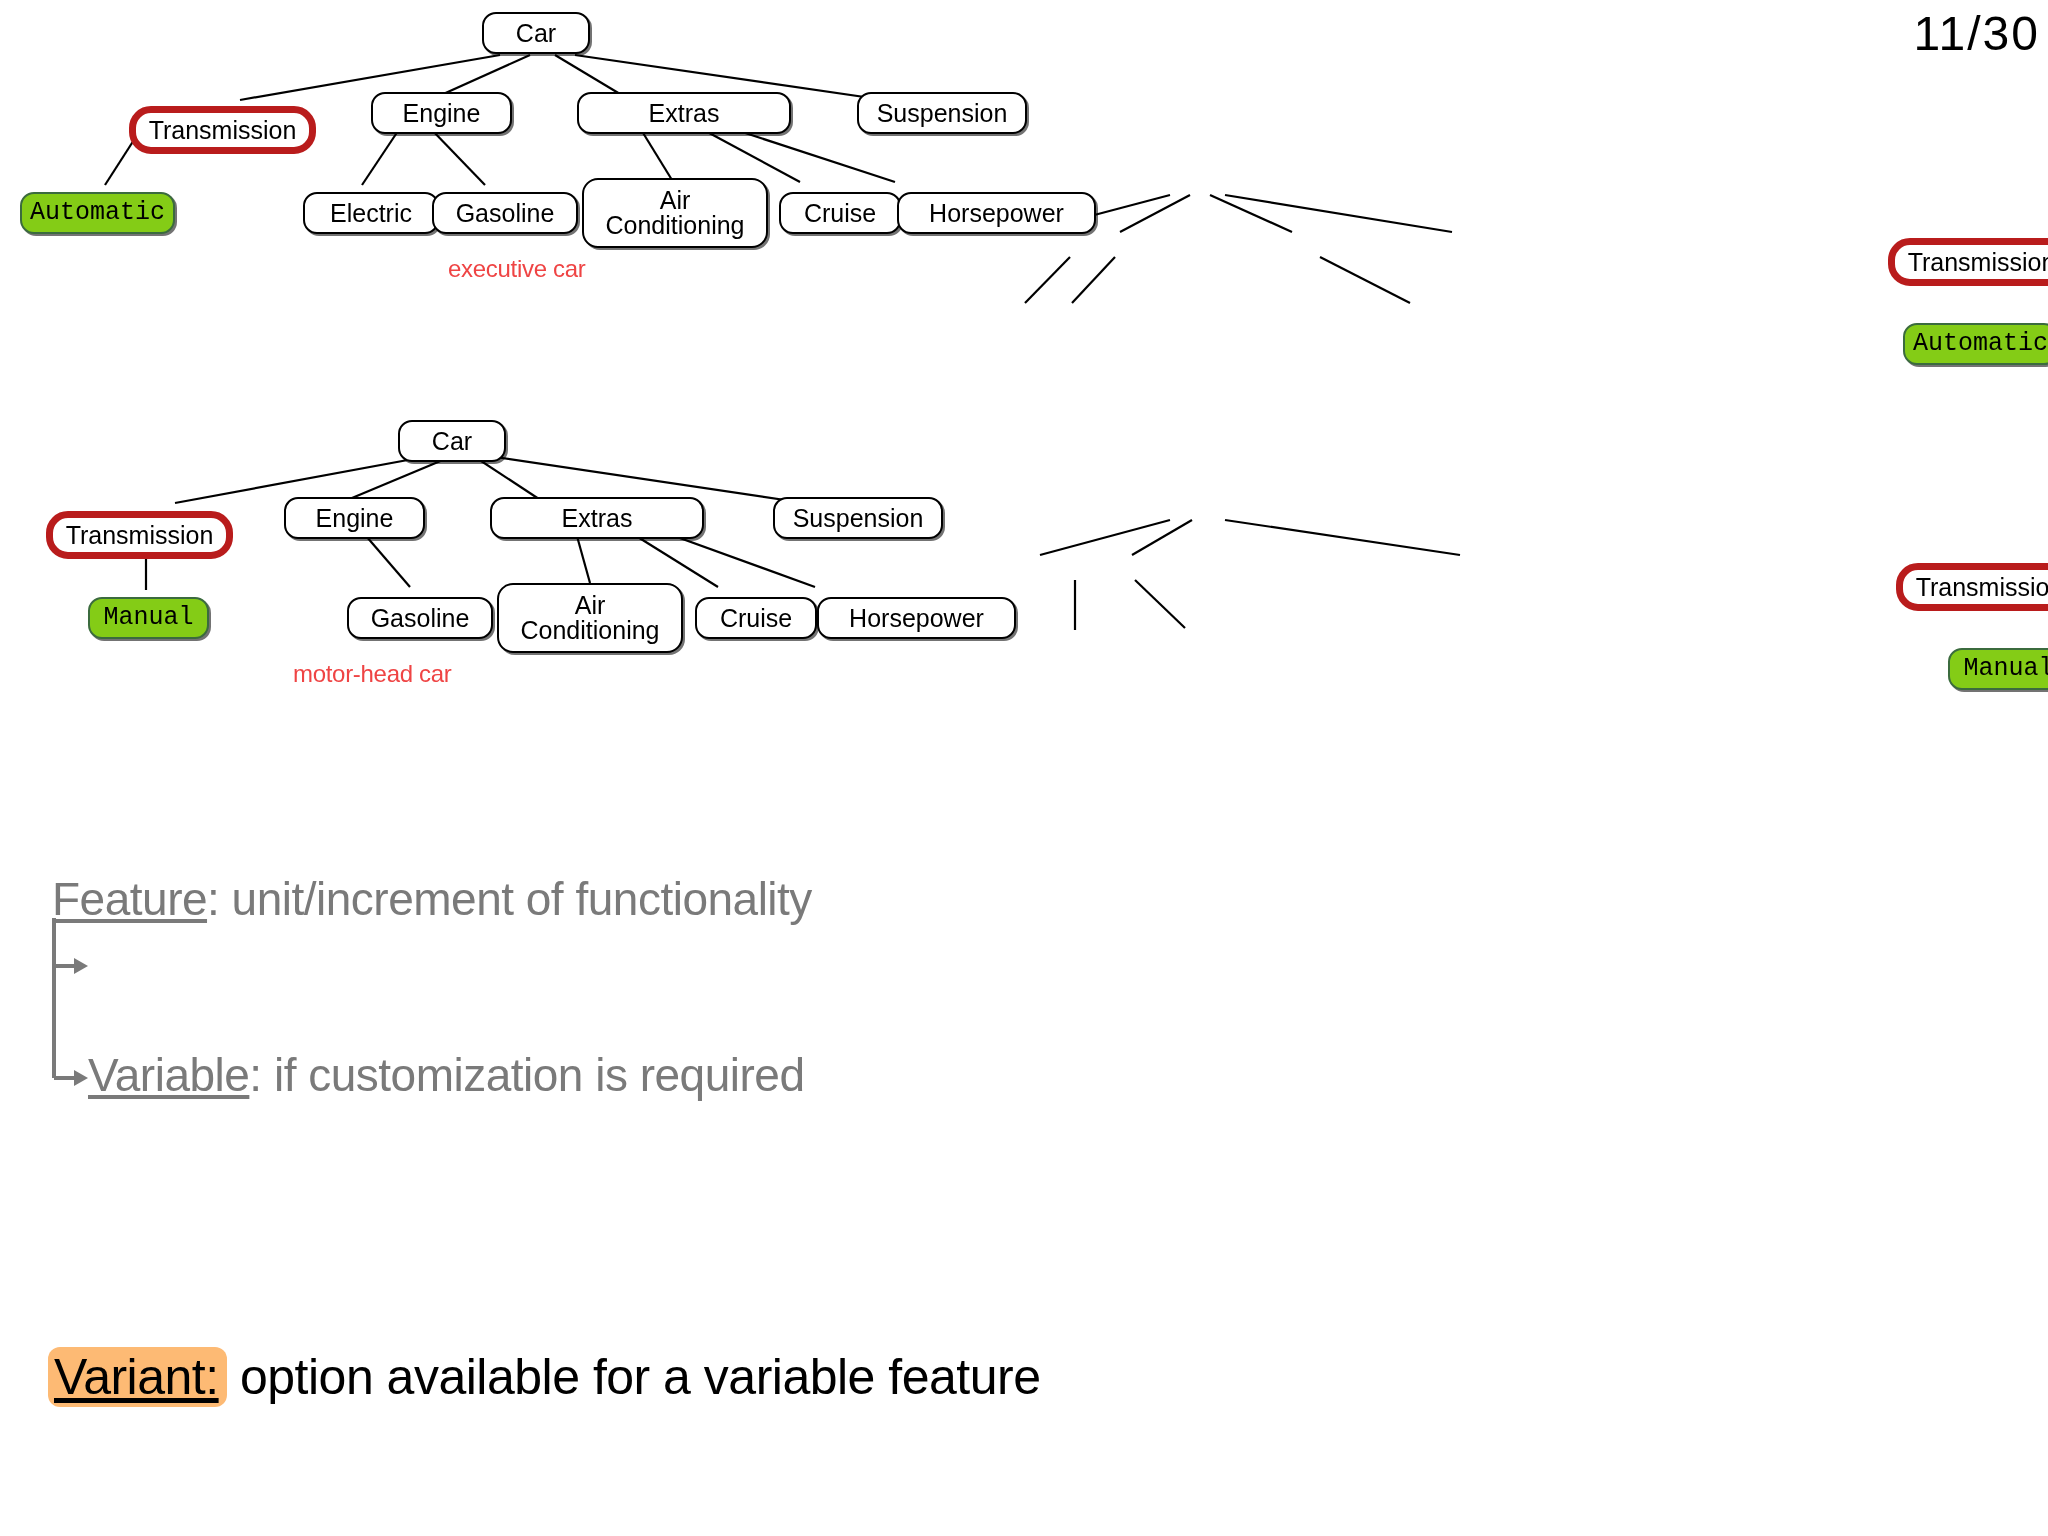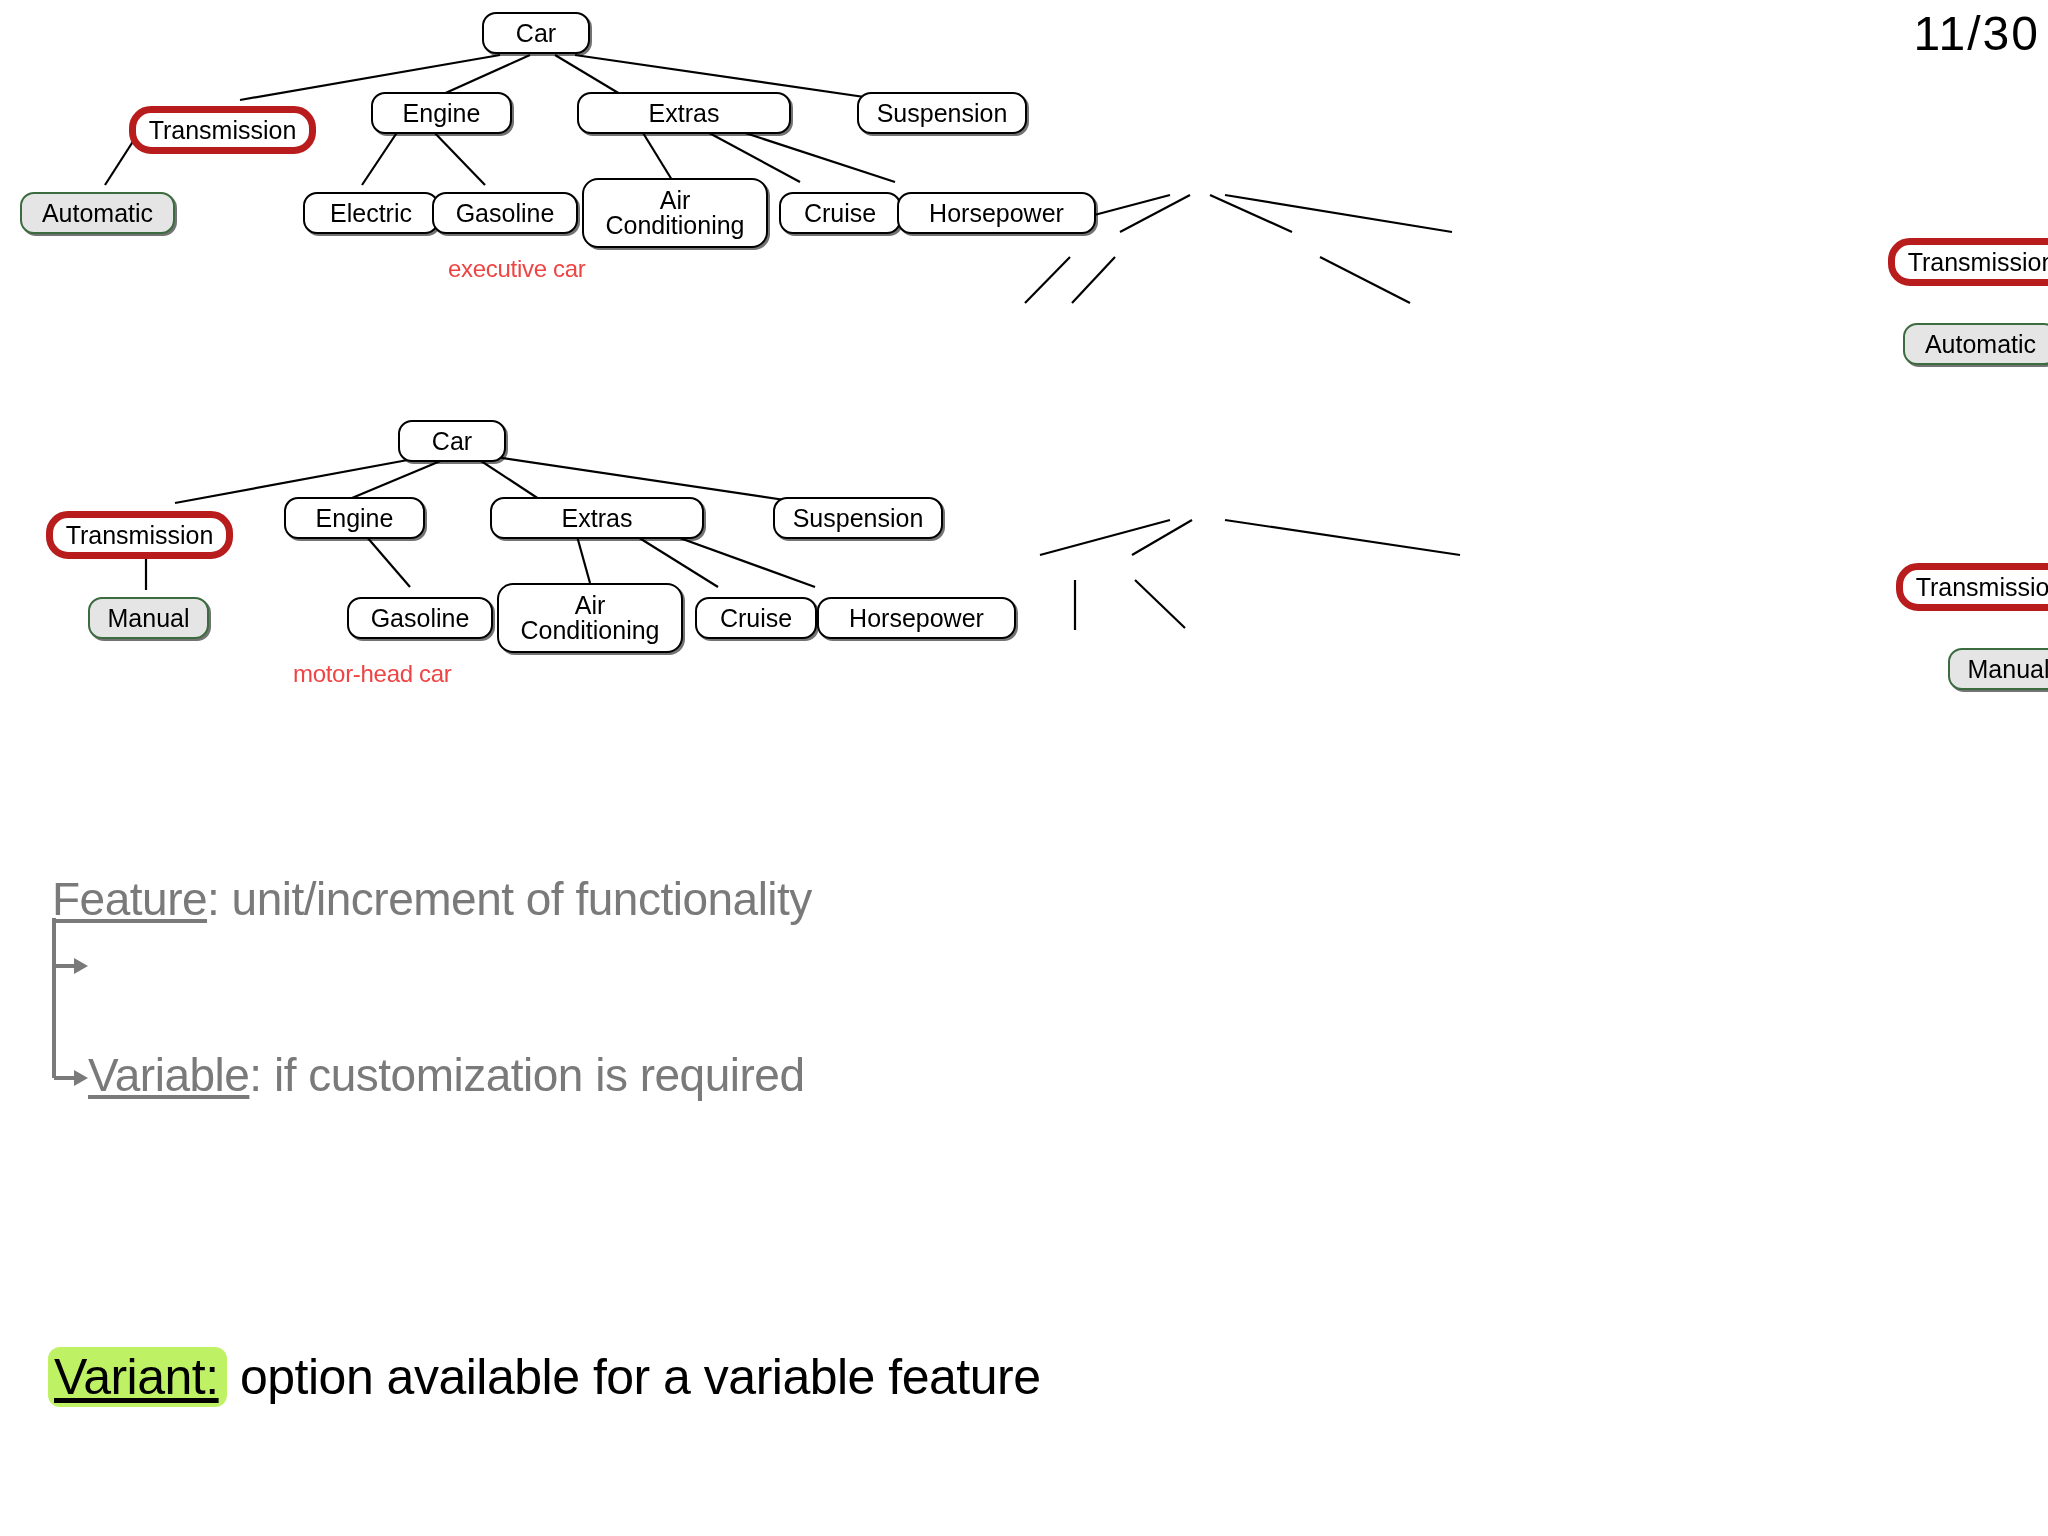--- a/index.html
+++ b/index.html
@@ -51,23 +51,24 @@
   }
   .node.two-line { white-space: normal; line-height: 1.0; border-radius: 16px; }
   .node.sel {
     border: 7px solid #b91c1c;
     border-radius: 22px;
     box-shadow: none;
     padding: 0 10px;
     margin-top: 18px;
   }
   .node.variant {
-    background: #e5e5e5;
+    background: #84cc16;
     border: 2px solid #3b6b3e;
     box-shadow: 2px 2px 0 rgba(0,0,0,0.55);
+    font-family: Liberation Mono, monospace;
   }
 
   .caption {
     position: absolute;
     font-family: "Liberation Sans", sans-serif;
     font-size: 24px;
     font-weight: 400;
     color: #ef4444;
     white-space: nowrap;
     letter-spacing: -0.3px;
@@ -87,21 +88,21 @@
 
   .variant-line {
     position: absolute;
     font-family: "Liberation Sans", sans-serif;
     font-size: 50px;
     color: #000;
     white-space: nowrap;
     letter-spacing: -0.5px;
   }
   .hl {
-    background: #bef264;
+    background: #fdba74;
     border-radius: 12px;
     padding: 2px 8px 2px 6px;
     text-decoration: underline;
     text-underline-offset: 4px;
   }
 </style>
 </head>
 <body>
 
 <div id="slide">

